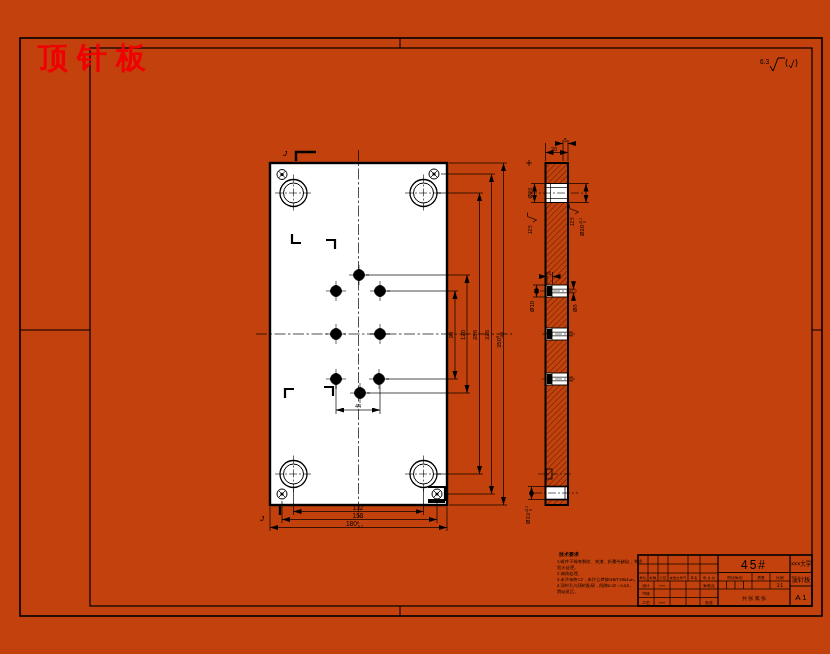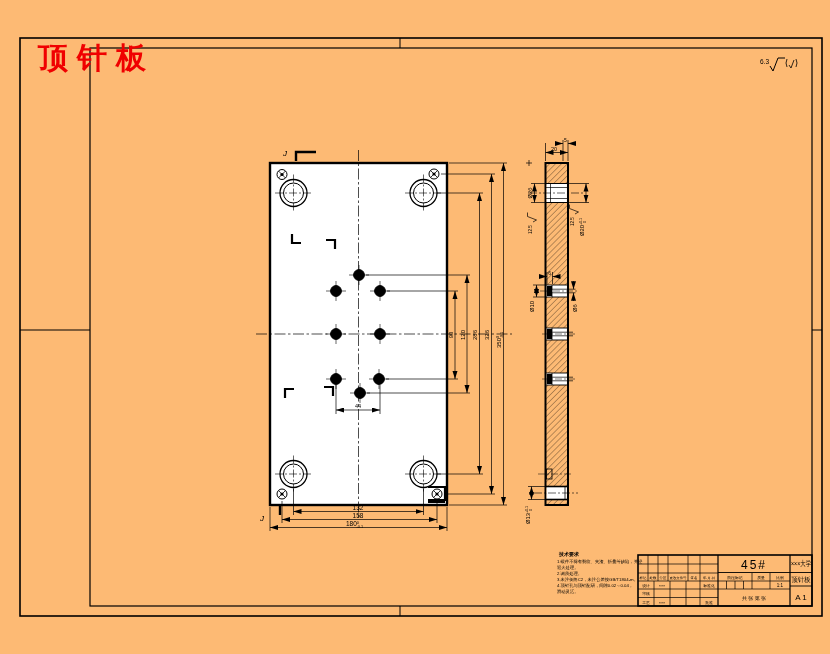--- a/index.html
+++ b/index.html
@@ -1,16 +1,16 @@
 <!DOCTYPE html>
 <html><head>
 <meta charset="utf-8">
 <style>
   html,body{margin:0;padding:0;background:#fff;}
-  .canvas{position:relative;width:830px;height:654px;background:#fdba74;overflow:hidden;
+  .canvas{position:relative;width:830px;height:654px;background:#c2410c;overflow:hidden;
           font-family:"Liberation Sans",sans-serif;}
   svg text{font-family:"Liberation Sans",sans-serif;fill:#000;}
   .red-title{fill:#f00000;font-family:"Liberation Serif",serif;font-weight:bold;
              font-size:30px;letter-spacing:9px;}
 </style>
 </head>
 <body>
 
 <div class="canvas">
 <svg width="830" height="654" viewBox="0 0 830 654">

